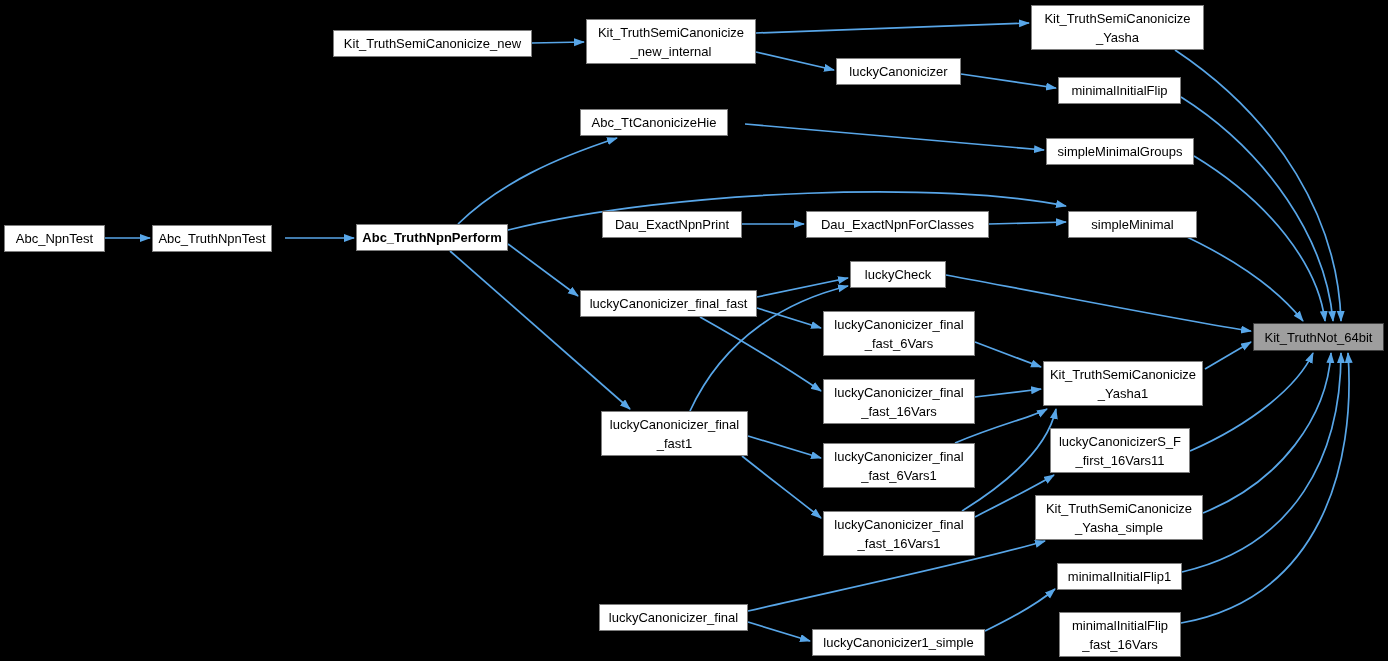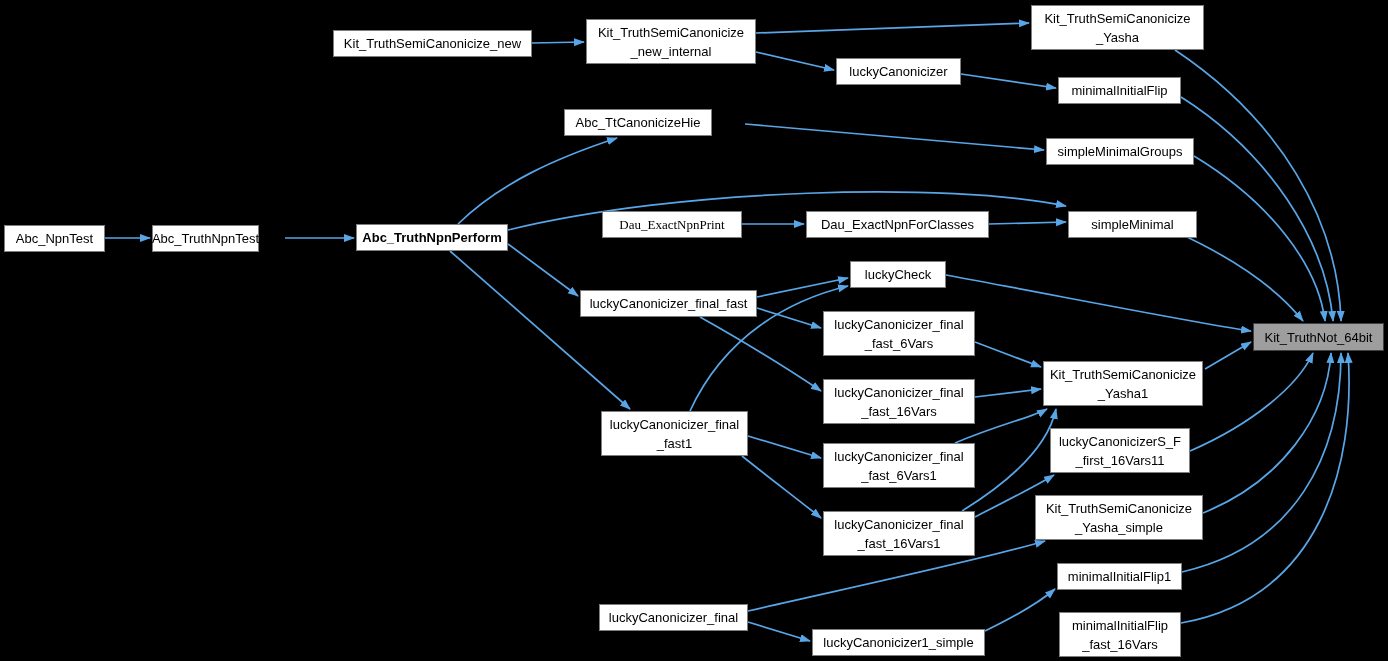--- a/index.html
+++ b/index.html
@@ -73,32 +73,32 @@
       <path d="M1174,231 C1245,263 1283,296 1303,321" fill="none" stroke="#58a6e8" stroke-width="1.7" marker-end="url(#arrow)"></path>
       <path d="M946,275 C1060,296 1190,322 1251,331" fill="none" stroke="#58a6e8" stroke-width="1.7" marker-end="url(#arrow)"></path>
       <path d="M1205,369 L1251,342" fill="none" stroke="#58a6e8" stroke-width="1.7" marker-end="url(#arrow)"></path>
       <path d="M1190,451 C1252,424 1298,386 1313,353" fill="none" stroke="#58a6e8" stroke-width="1.7" marker-end="url(#arrow)"></path>
       <path d="M1203,513 C1282,481 1327,416 1331,353" fill="none" stroke="#58a6e8" stroke-width="1.7" marker-end="url(#arrow)"></path>
       <path d="M1182,572 C1295,546 1341,456 1341,353" fill="none" stroke="#58a6e8" stroke-width="1.7" marker-end="url(#arrow)"></path>
       <path d="M1181,623 C1320,598 1356,466 1348,353" fill="none" stroke="#58a6e8" stroke-width="1.7" marker-end="url(#arrow)"></path>
     </svg>
   <div id="node-layer">
       <div class="node" style="left: 4px; top: 225px; width: 101px; height: 27px;">Abc_NpnTest</div>
-      <div class="node" style="left: 152px; top: 225px; width: 107px; height: 27px;">Abc_TruthNpnTest</div>
+      <div class="node" style="left: 152px; top: 225px; width: 120px; height: 27px;">Abc_TruthNpnTest</div>
       <div class="node" style="left: 356px; top: 224px; width: 152px; height: 27px; font-weight: bold;">Abc_TruthNpnPerform</div>
       <div class="node" style="left: 333px; top: 30px; width: 199px; height: 27px;">Kit_TruthSemiCanonicize_new</div>
       <div class="node" style="left: 586px; top: 19px; width: 170px; height: 45px;">Kit_TruthSemiCanonicize
 _new_internal</div>
       <div class="node" style="left: 836px; top: 58px; width: 125px; height: 27px;">luckyCanonicizer</div>
       <div class="node" style="left: 1031px; top: 5px; width: 173px; height: 45px;">Kit_TruthSemiCanonicize
 _Yasha</div>
       <div class="node" style="left: 1058px; top: 77px; width: 123px; height: 27px;">minimalInitialFlip</div>
-      <div class="node" style="left: 564px; top: 109px; width: 148px; height: 27px;">Abc_TtCanonicizeHie</div>
+      <div class="node" style="left: 580px; top: 109px; width: 148px; height: 27px;">Abc_TtCanonicizeHie</div>
       <div class="node" style="left: 1046px; top: 138px; width: 148px; height: 27px;">simpleMinimalGroups</div>
-      <div class="node" style="left: 602px; top: 211px; width: 140px; height: 27px; font-family: Liberation Serif, serif;">Dau_ExactNpnPrint</div>
+      <div class="node" style="left: 602px; top: 211px; width: 140px; height: 27px;">Dau_ExactNpnPrint</div>
       <div class="node" style="left: 806px; top: 211px; width: 183px; height: 27px;">Dau_ExactNpnForClasses</div>
       <div class="node" style="left: 1068px; top: 211px; width: 129px; height: 27px;">simpleMinimal</div>
       <div class="node" style="left: 850px; top: 261px; width: 96px; height: 27px;">luckyCheck</div>
       <div class="node" style="left: 580px; top: 290px; width: 177px; height: 27px;">luckyCanonicizer_final_fast</div>
       <div class="node" style="left: 823px; top: 311px; width: 152px; height: 45px;">luckyCanonicizer_final
 _fast_6Vars</div>
       <div class="node" style="left: 823px; top: 379px; width: 152px; height: 45px;">luckyCanonicizer_final
 _fast_16Vars</div>
       <div class="node" style="left: 1043px; top: 361px; width: 160px; height: 45px;">Kit_TruthSemiCanonicize
 _Yasha1</div>

